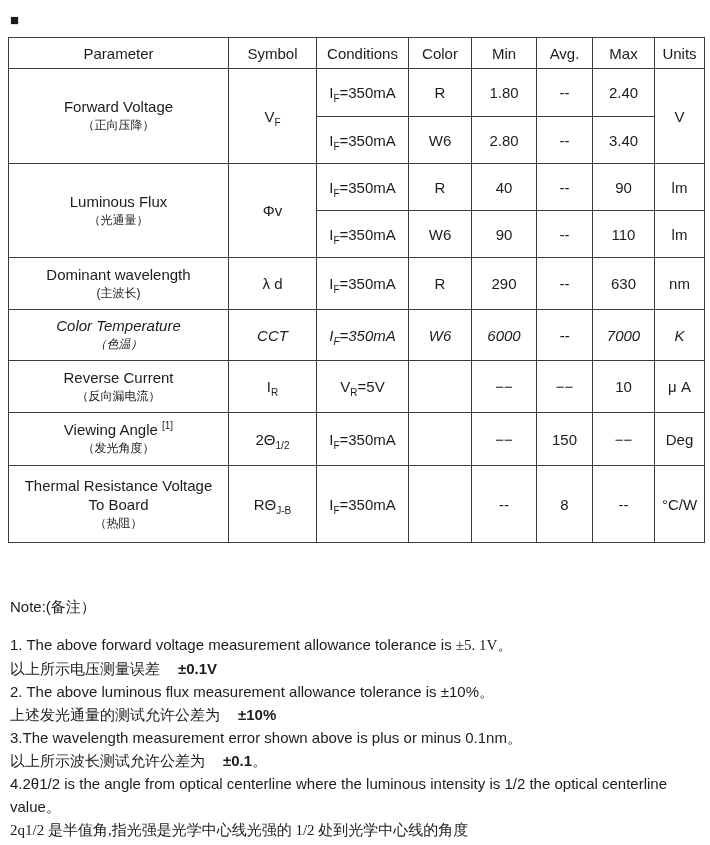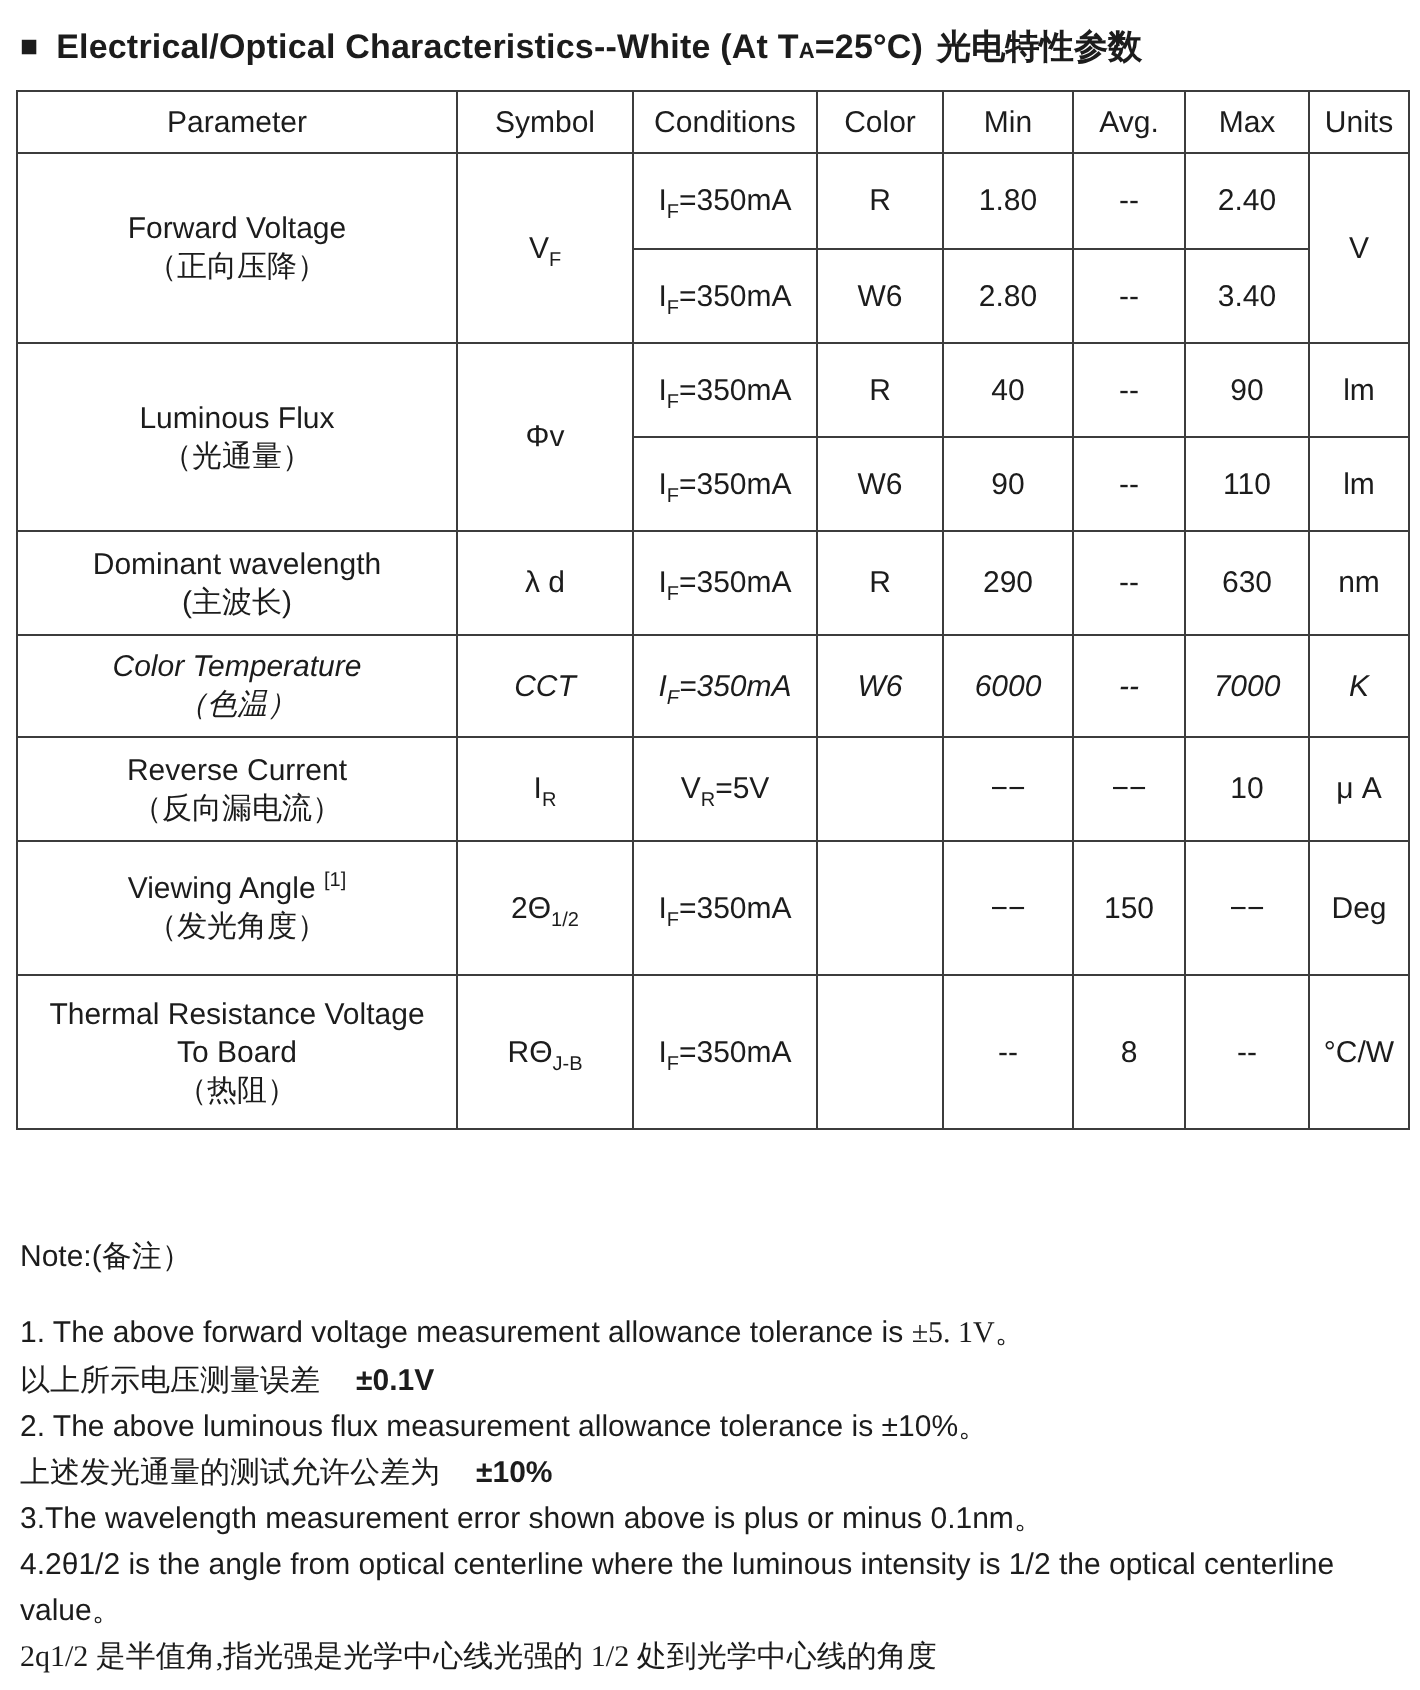--- a/index.html
+++ b/index.html
@@ -16,40 +16,39 @@
   .title-cn{margin-left:7px;}
   .seg-ta{font-size:11px;}
   
   table.spec{border-collapse:collapse;table-layout:fixed;width:696px;}
   table.spec td,table.spec th{
     border:1px solid #3c3c3c;text-align:center;vertical-align:middle;
     font-size:15px;font-weight:normal;padding:0 2px;overflow:hidden;
   }
   tr.h-head{height:31px;}
   tr.h-49{height:48px;} tr.h-48{height:47px;}
-  tr.h-53{height:52px;} tr.h-52{height:51px;font-style:italic;} tr.h-54{height:67px;} tr.h-78{height:77px;}
+  tr.h-53{height:52px;} tr.h-52{height:51px;font-style:italic;} tr.h-54{height:53px;} tr.h-78{height:77px;}
   .param-en{font-size:15px;line-height:19px;}
-  .param-cn{font-size:15px;line-height:19px;}
+  .param-cn{font-size:12px;line-height:19px;}
   sub{font-size:10px;line-height:0;}
   sup{font-size:10px;line-height:0;}
   
   .notes{margin-top:52px;margin-left:2px;font-size:15px;}
   .notes-heading{margin-bottom:15px;}
   .note-line{line-height:23px;max-width:703px;}
   .seg-serif{font-family:"Liberation Serif","DejaVu Serif",serif;}
   .seg-bold{font-weight:bold;margin-left:18px;}
 </style>
 </head>
 <body>
 
 <div class="page">
 
   <div class="title-row">
     <span class="title-bullet">■</span>
-    <span class="title-text"><span><span>Electrical/Optical Characteristics--White (At T</span><span class="seg-ta">A</span><span>=25°C)</span></span><span class="title-cn">光电特性参数</span></span>
   </div>
 
   <table class="spec">
     <colgroup>
       <col style="width:220px">
         <col style="width:88px">
         <col style="width:92px">
         <col style="width:63px">
       <col style="width:65px">
         <col style="width:56px">
@@ -184,17 +183,18 @@
     </tbody>
   </table>
 
   <div class="notes">
     <div class="note-line notes-heading">Note:(备注）</div>
     <div class="note-line"><span>1.  The above forward voltage measurement allowance tolerance is  </span><span class="seg-serif">±5. 1V。</span></div>
     <div class="note-line"><span>以上所示电压测量误差</span><span class="seg-bold">±0.1V</span></div>
     <div class="note-line"><span>2.  The above luminous flux measurement allowance tolerance is ±10%。</span></div>
     <div class="note-line"><span>上述发光通量的测试允许公差为</span><span class="seg-bold">±10%</span></div>
     <div class="note-line"><span>3.The wavelength measurement error shown above is plus or minus 0.1nm。</span></div>
+    <div class="note-line"><span>以上所示波长测试允许公差为</span><span class="seg-bold">±0.1</span><span>。</span></div>
     <div class="note-line"><span>4.2θ1/2 is the angle from optical centerline where the luminous intensity is 1/2 the optical centerline value。</span></div>
     <div class="note-line"><span class="seg-serif">2q1/2 是半值角,指光强是光学中心线光强的 1/2 处到光学中心线的角度</span></div>
   </div>
 
 </div>
 
 </body></html>

